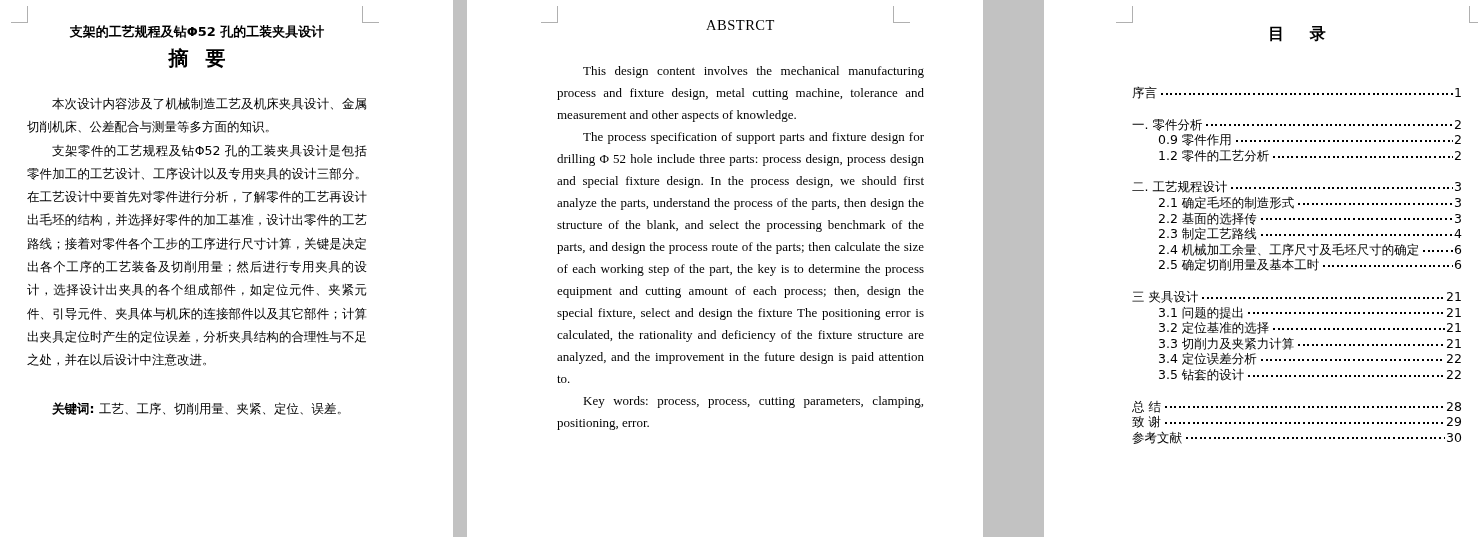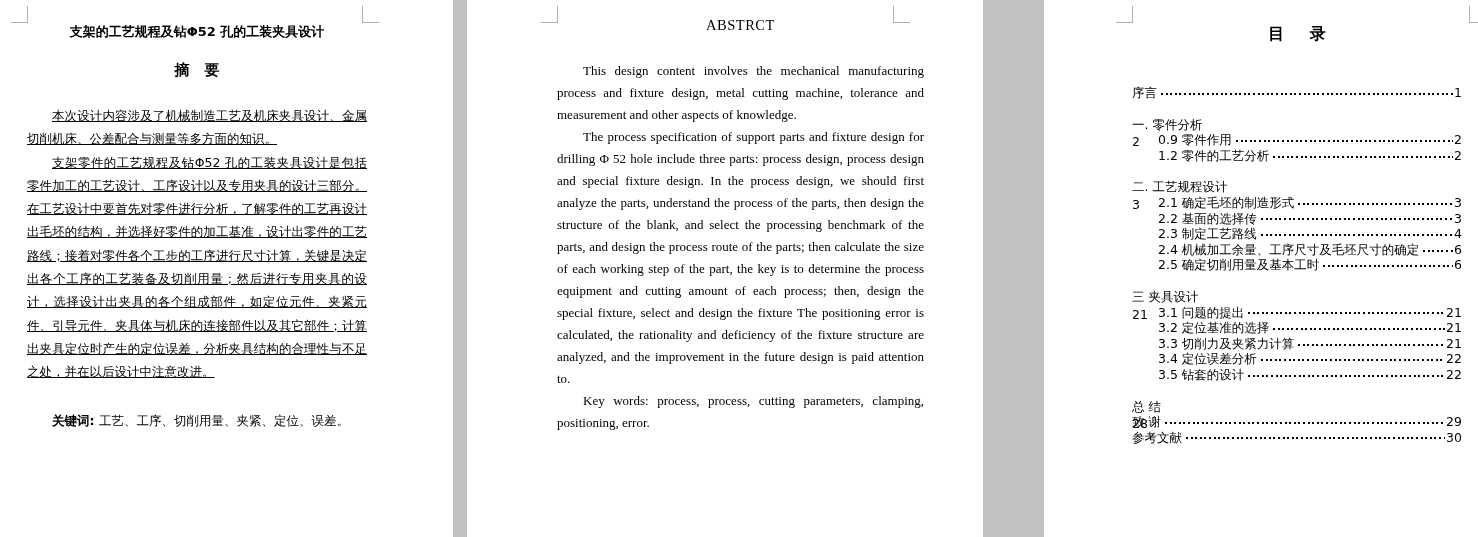--- a/index.html
+++ b/index.html
@@ -29,26 +29,26 @@
   #page-cn .content {
     position: absolute; left: 27px; top: 24px; width: 340px;
     font-family: "DejaVu Sans", sans-serif;
     font-size: 12.5px; line-height: 23.3px;
   }
   .cn-title1 {
     margin: 0; text-align: center;
     font-size: 13px; font-weight: bold; line-height: 16px;
   }
   .cn-title2 {
-    margin: 16px; text-align: center;
-    font-size: 15px; font-weight: bold; line-height: 28px;
+    margin: 4px; text-align: center;
+    font-size: 20px; font-weight: bold; line-height: 28px;
     word-spacing: 10px;
   }
   .cn-body { margin-top: 20px; text-align: justify; }
-  .cn-para { margin: 0; text-indent: 2em; text-decoration: underline; }
+  .cn-para { margin: 0; text-indent: 2em; }
   .cn-keywords { margin: 25px 0 0; text-indent: 2em; }
   .cn-keywords .kw-text { margin-left: 0.35em; }
 
   
   #page-en .content {
     position: absolute; left: 90px; top: 16px; width: 367px;
     font-family: "Liberation Serif", serif;
     font-size: 13px; line-height: 22px;
   }
   .en-title {
@@ -68,21 +68,21 @@
   .toc-title {
     margin: 0 0 42px; text-align: center;
     font-size: 16px; font-weight: bold; line-height: 18px;
     word-spacing: 20px;
   }
   .toc-row {
     display: flex; align-items: baseline;
     line-height: 15.6px; height: 15.6px;
     white-space: nowrap;
   }
-  .toc-row.gap { margin-top: 16px; flex-direction: column; }
+  .toc-row.gap { margin-top: 16px; }
   .toc-row.lvl1 { padding-left: 26px; }
   .toc-label { flex: 0 0 auto; }
   .toc-leader {
     flex: 1 1 auto; height: 2px; align-self: center;
     margin: 2px 1px 0 4px;
     background: repeating-linear-gradient(90deg, #000 0 2px, transparent 2px 4.6px);
   }
   .toc-page { flex: 0 0 auto; }
 </style>
 </head>

